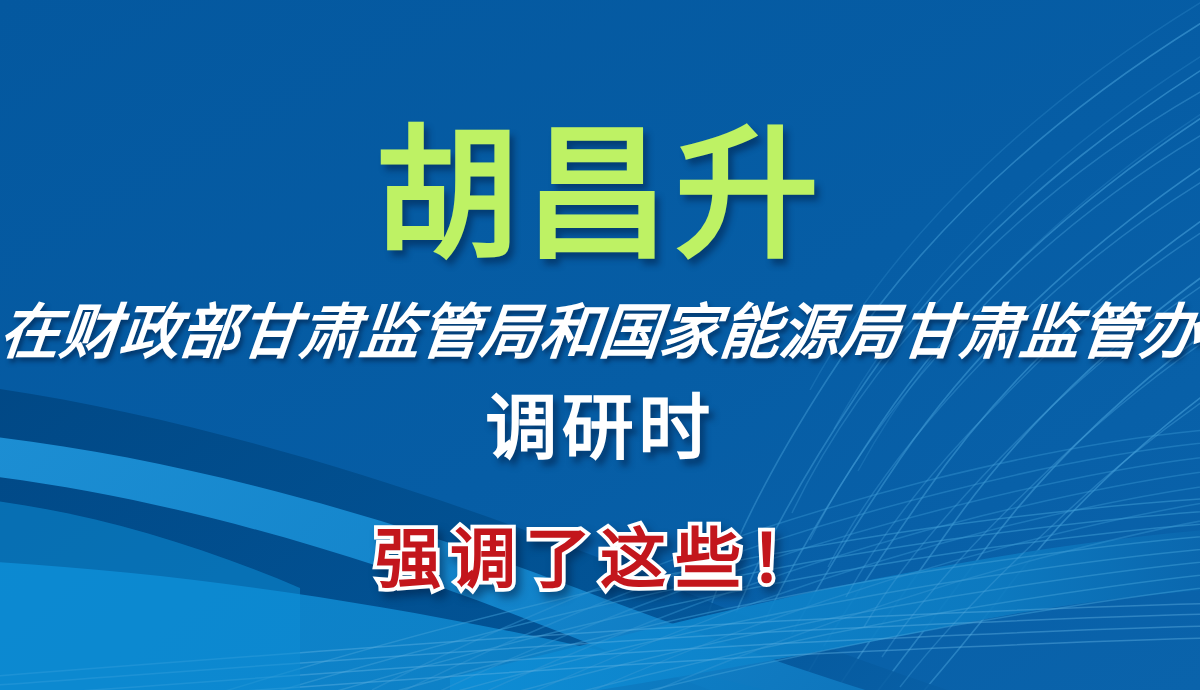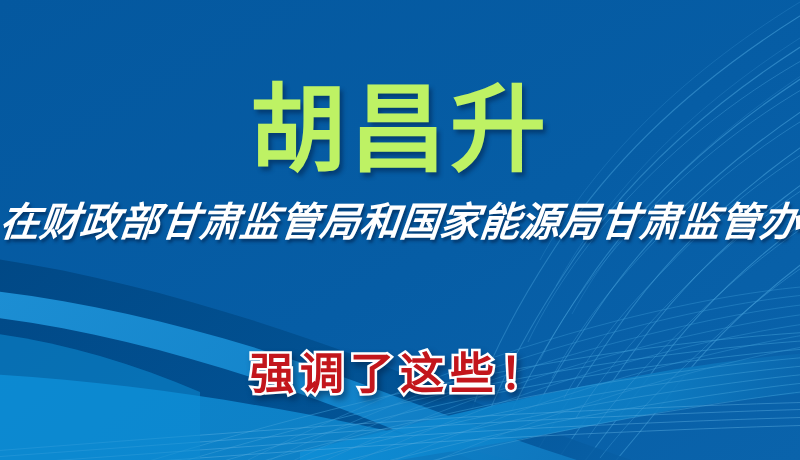--- a/index.html
+++ b/index.html
@@ -227,17 +227,18 @@
 
     <path d="M -40 330 C 40 336 120 358 200 392 L 200 470 L -40 470 Z" fill="#0d8ed6" opacity="0.55"></path>
   </svg>
 
   <div class="content">
 
     <div class="title-name">胡昌升</div>
 
     <div class="title-sub-script">在财政部甘肃监管局和国家能源局甘肃监管办</div>
 
+    <div class="title-sub-2">调研时</div>
 
     <div class="title-emph">强调了这些！</div>
 
   </div>
 </div>
 
 </body></html>

